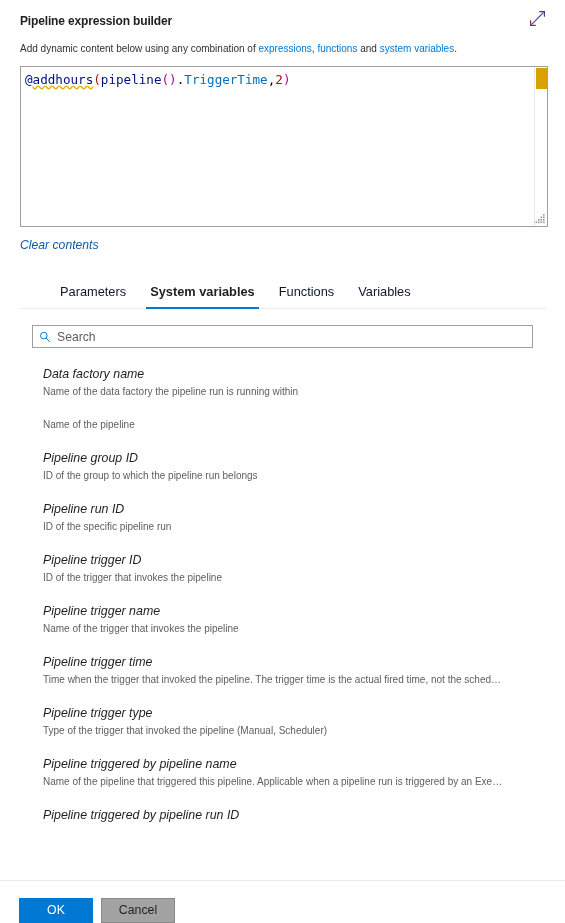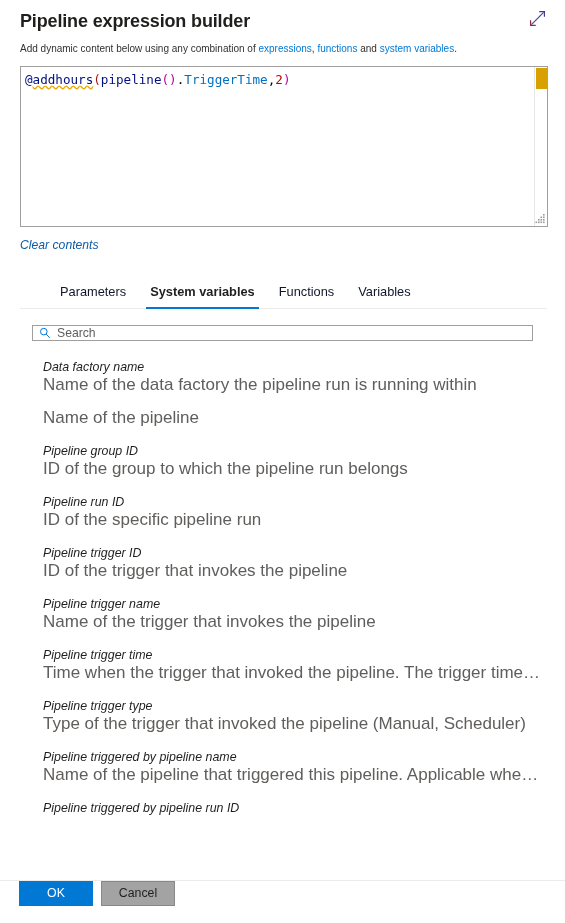--- a/index.html
+++ b/index.html
@@ -17,21 +17,21 @@
     position: relative;
   }
 
   
   .panel-header {
     position: relative;
     padding: 10px 20px 0 20px;
     height: 34px;
   }
   .panel-title {
-    font-size: 18px;
+    font-size: 12px;
     font-weight: 600;
     color: #201f1e;
     letter-spacing: -0.15px;
     line-height: 22px;
     margin: 0;
   }
   .expand-btn {
     position: absolute;
     top: 4px;
     right: 14px;
@@ -155,21 +155,21 @@
     background: #0078d4;
   }
 
   
   .search-row {
     padding: 16px 20px 0 32px;
   }
   .search-box {
     display: flex;
     align-items: center;
-    height: 16px;
+    height: 23px;
     border: 1px solid #a19f9d;
     background: #fff;
     padding: 0 6px;
     width: 501px;
   }
   .search-icon { flex: 0 0 auto; margin-right: 6px; display:flex; }
   .search-input {
     border: none;
     outline: none;
     font-family: "Liberation Sans", sans-serif;
@@ -192,38 +192,38 @@
     margin-bottom: 17px;
     cursor: pointer;
   }
   .var-name {
     font-size: 12.4px;
     color: #201f1e;
     line-height: 17px;
     font-style: italic;
   }
   .var-desc {
-    font-size: 17px;
+    font-size: 10px;
     color: #605e5c;
     line-height: 16px;
     white-space: nowrap;
     overflow: hidden;
     text-overflow: ellipsis;
     max-width: 500px;
     margin-top: 1px;
   }
 
   
   .footer {
     position: absolute;
     left: 0; right: 0; bottom: 0;
     height: 43px;
     border-top: 1px solid #edebe9;
     display: flex;
-    align-items: flex-start;
+    align-items: flex-end;
     padding-left: 19px;
     background: #ffffff;
   }
   .btn {
     height: 25px;
     min-width: 74px;
     font-family: "Liberation Sans", sans-serif;
     font-size: 12.3px;
     cursor: pointer;
     padding: 0 12px;

